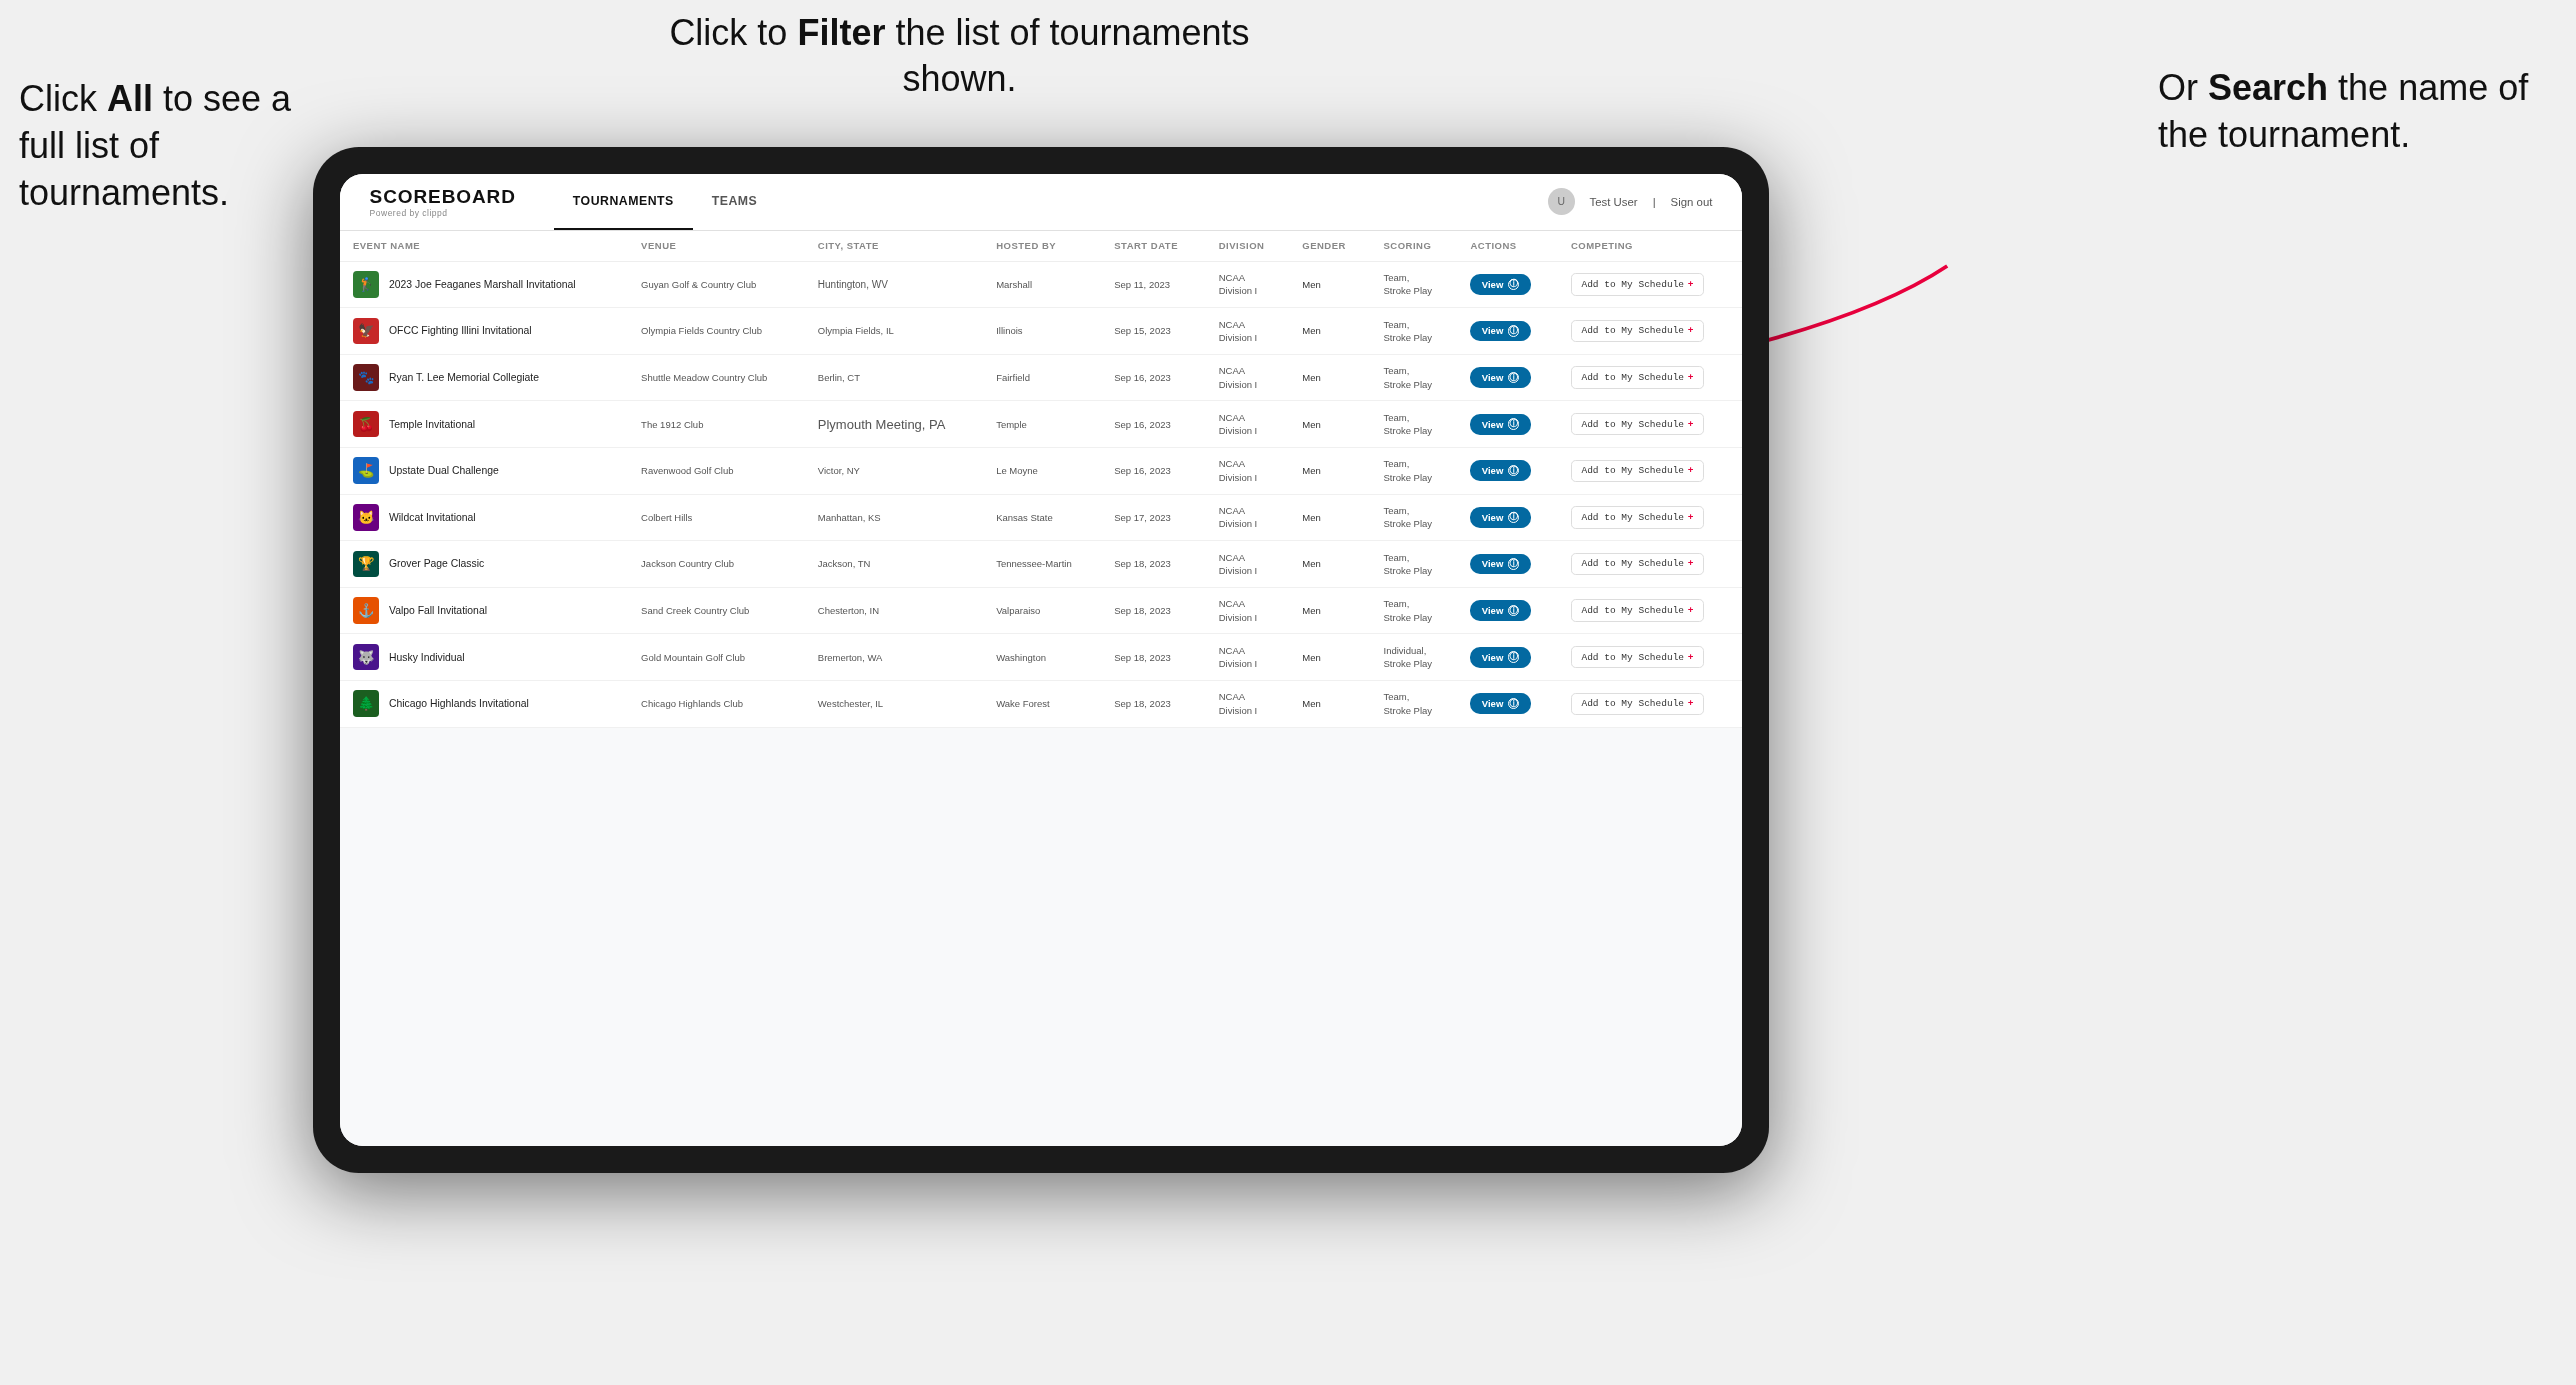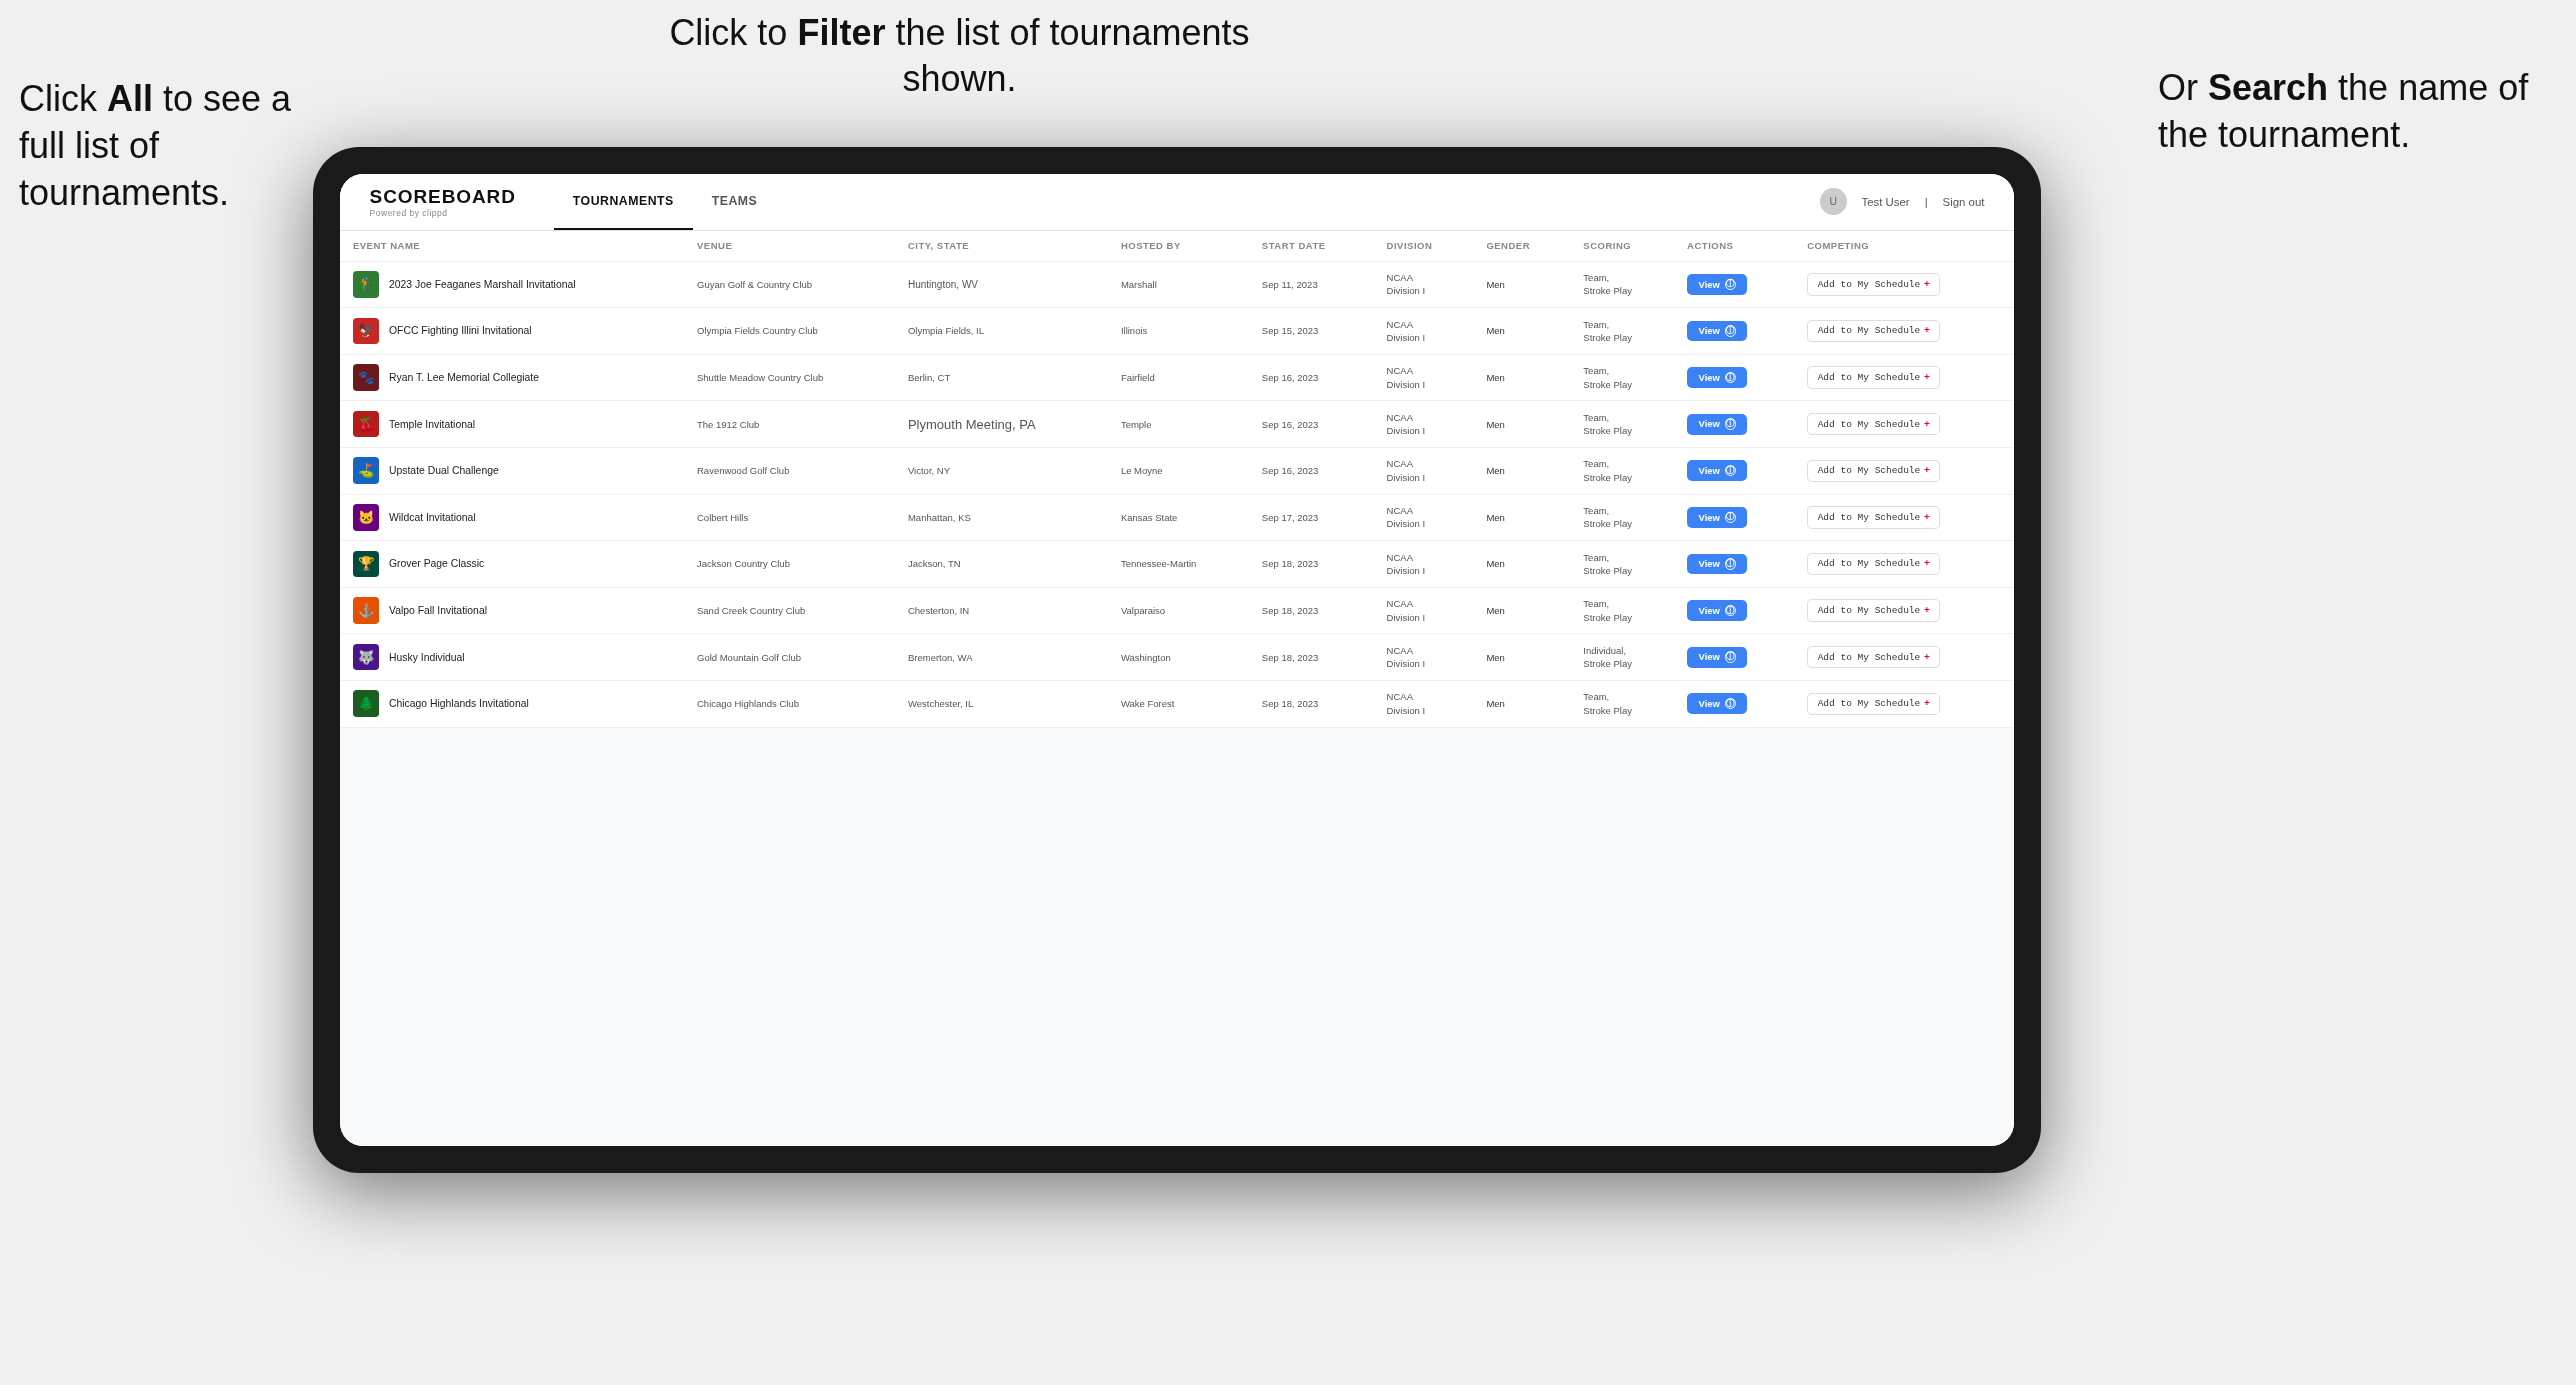--- a/index.html
+++ b/index.html
@@ -30,21 +30,21 @@
     .arrow-svg {
       position: absolute;
       pointer-events: none;
     }
 
     
     .tablet {
       position: absolute;
       top: 147px;
       left: 313px;
-      width: 1728px;
+      width: 1456px;
       height: 1026px;
       background: #1a1a1a;
       border-radius: 46px;
       padding: 26.6px;
       box-shadow: 0 19px 76px rgba(0,0,0,0.5);
     }
 
     .tablet-screen {
       width: 100%;
       height: 100%;
@@ -266,26 +266,26 @@
     }
 
     .scoring-text {
       font-size: 9.5px;
       color: #555;
       line-height: 1.4;
     }
 
     .view-btn {
       display: flex;
-      align-items: flex-start;
+      align-items: center;
       gap: 4.7px;
       padding: 4.7px 11.4px;
-      background: #3b82f6;
+      background: #0369a1;
       color: #fff;
-      border-radius: 5px;
+      border-radius: 10px;
       font-size: 9.5px;
       font-weight: 600;
       cursor: pointer;
       border: none;
       white-space: nowrap;
     }
 
     .add-schedule-btn {
       display: flex;
       align-items: center;

